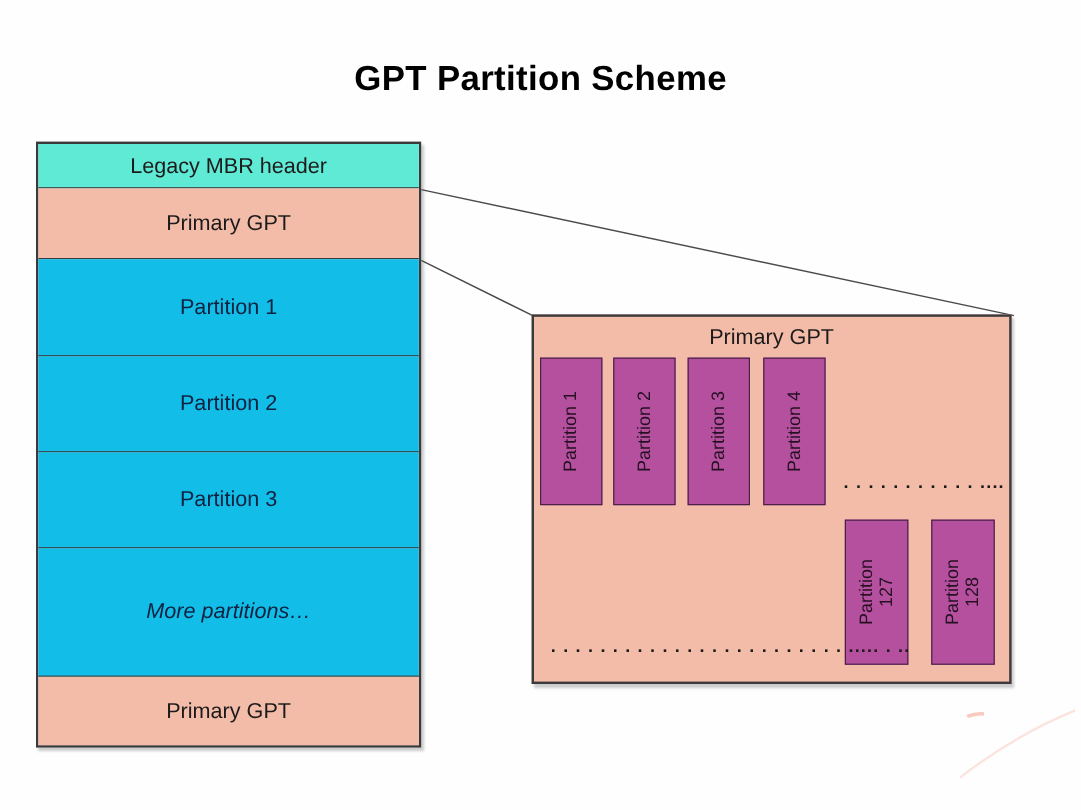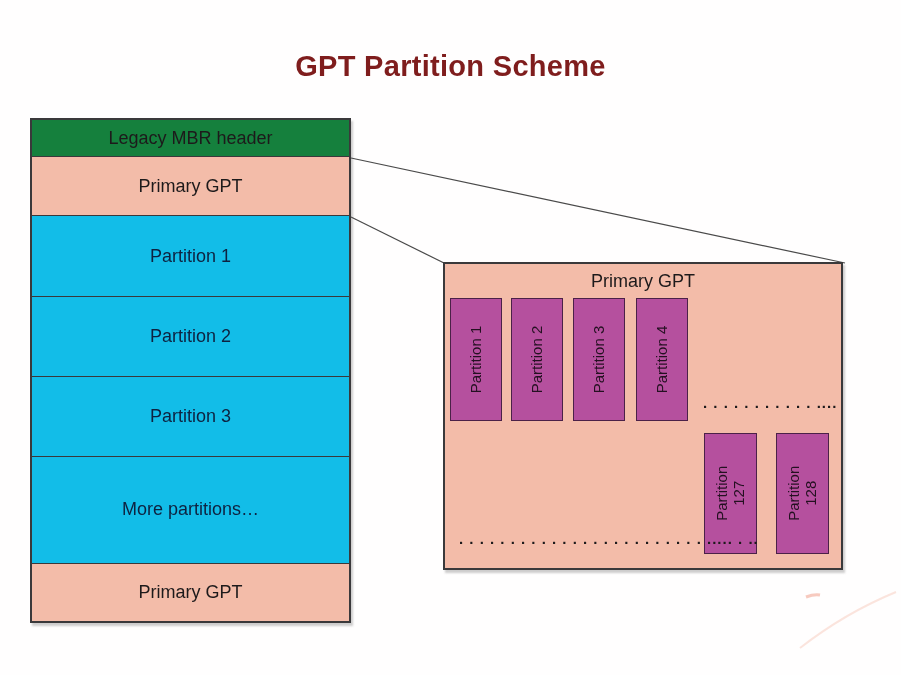--- a/index.html
+++ b/index.html
@@ -7,46 +7,46 @@
     position:relative;
     width:901px;height:675px;
     background:#fffefe;
     font-family:"Liberation Sans","DejaVu Sans",sans-serif;
     overflow:hidden;
   }
   
   .title{
     position:absolute;top:50px;left:0;width:100%;
     margin:0;text-align:center;
-    font-size:29px;font-weight:bold;color:#7f1d1d;
+    font-size:29px;font-weight:bold;color:#000000;
     letter-spacing:0.3px;
   }
   
   .overlay{position:absolute;left:0;top:0;width:901px;height:675px;pointer-events:none;}
 
   
   .stack{
     position:absolute;left:30px;top:118px;width:321px;
     border:2px solid #3a393b;
     box-shadow:2px 3px 2px rgba(90,90,90,0.30);
     box-sizing:border-box;
     background:#fff;
   }
   .seg{
     display:flex;flex-direction:column;align-items:center;justify-content:center;
     font-size:18px;color:#1d1a1b;
     border-bottom:1px solid #3a393b;
     text-align:center;
   }
   .seg:last-child{border-bottom:none;}
-  .seg-mbr {height:36px;background:#15803d;}
+  .seg-mbr {height:36px;background:#5eead4;}
   .seg-gpt {height:58px;background:#f3bca9;}
   .seg-part{height:79px;background:#12bde8;color:#0e2240;}
   .seg-p1  {height:80px;}
-  .seg-more{height:106px;line-height:1.85;}
+  .seg-more{height:106px;line-height:1.85;font-style:italic;}
   .seg-gpt2{height:57px;}
 
   
   .detail{
     position:absolute;left:443px;top:262px;width:400px;height:308px;
     border:2px solid #3a393b;background:#f3bca9;
     box-shadow:2px 3px 2px rgba(90,90,90,0.30);
     box-sizing:border-box;
   }
   .detail-title{

